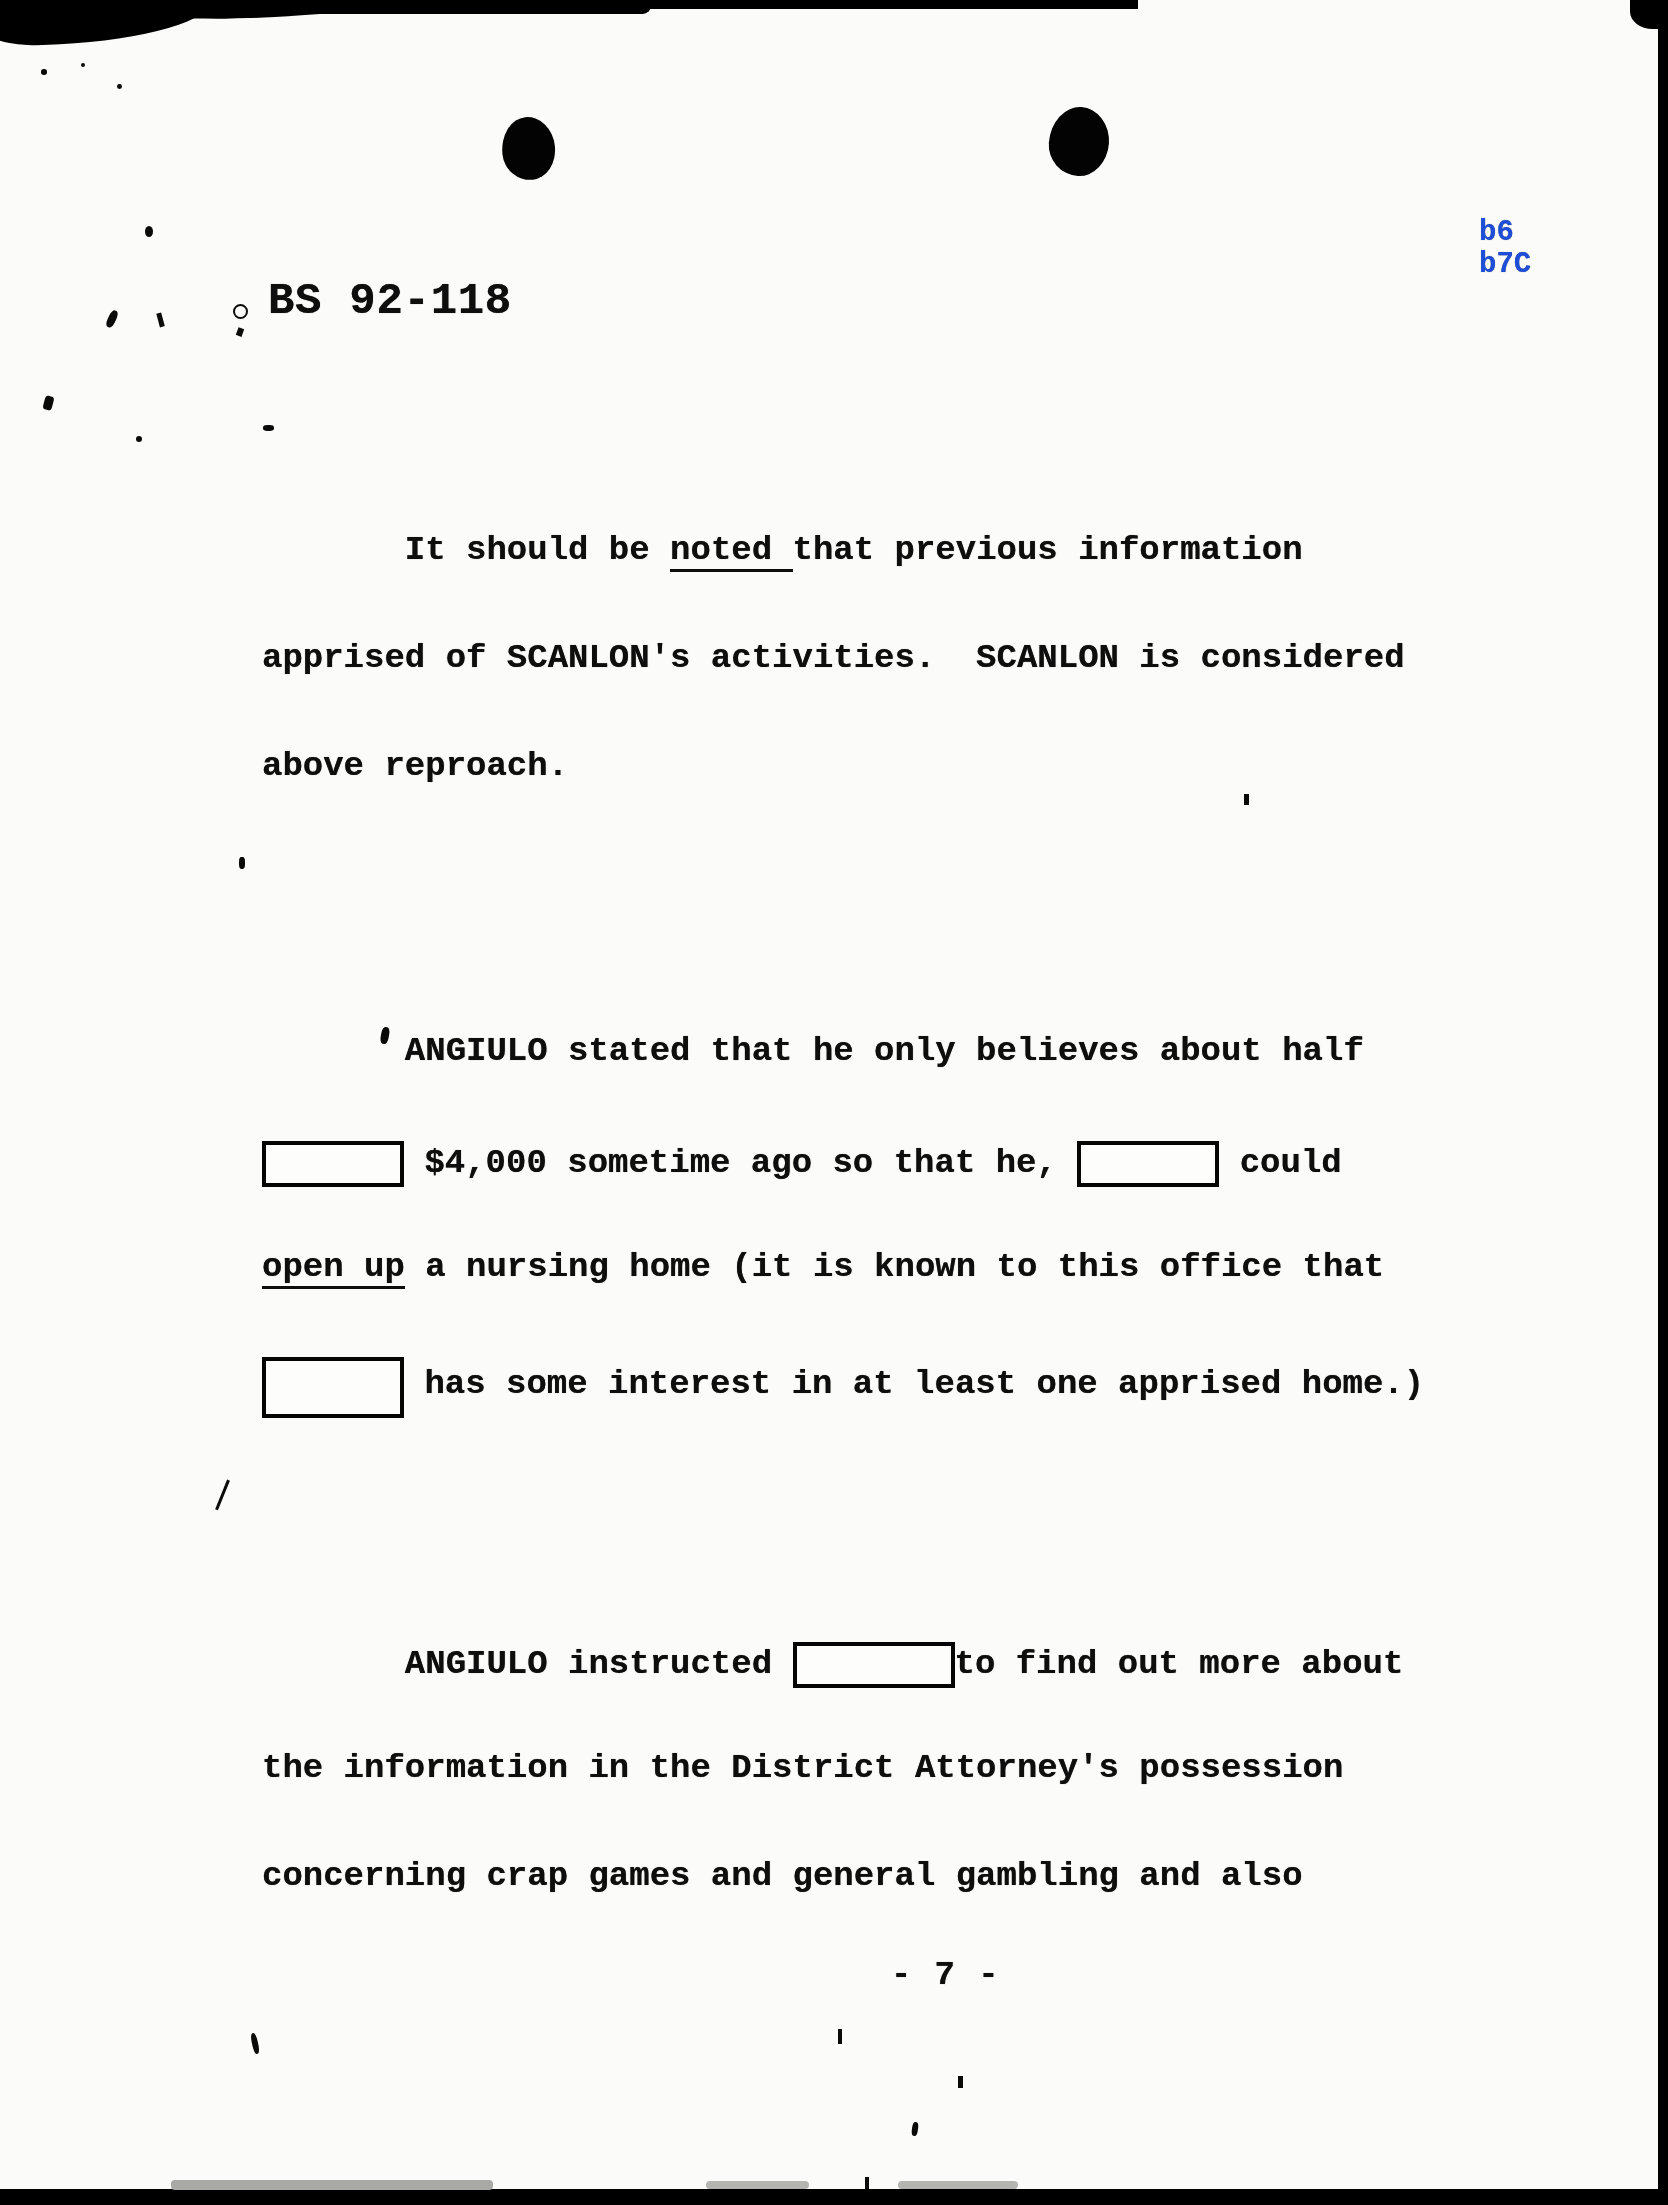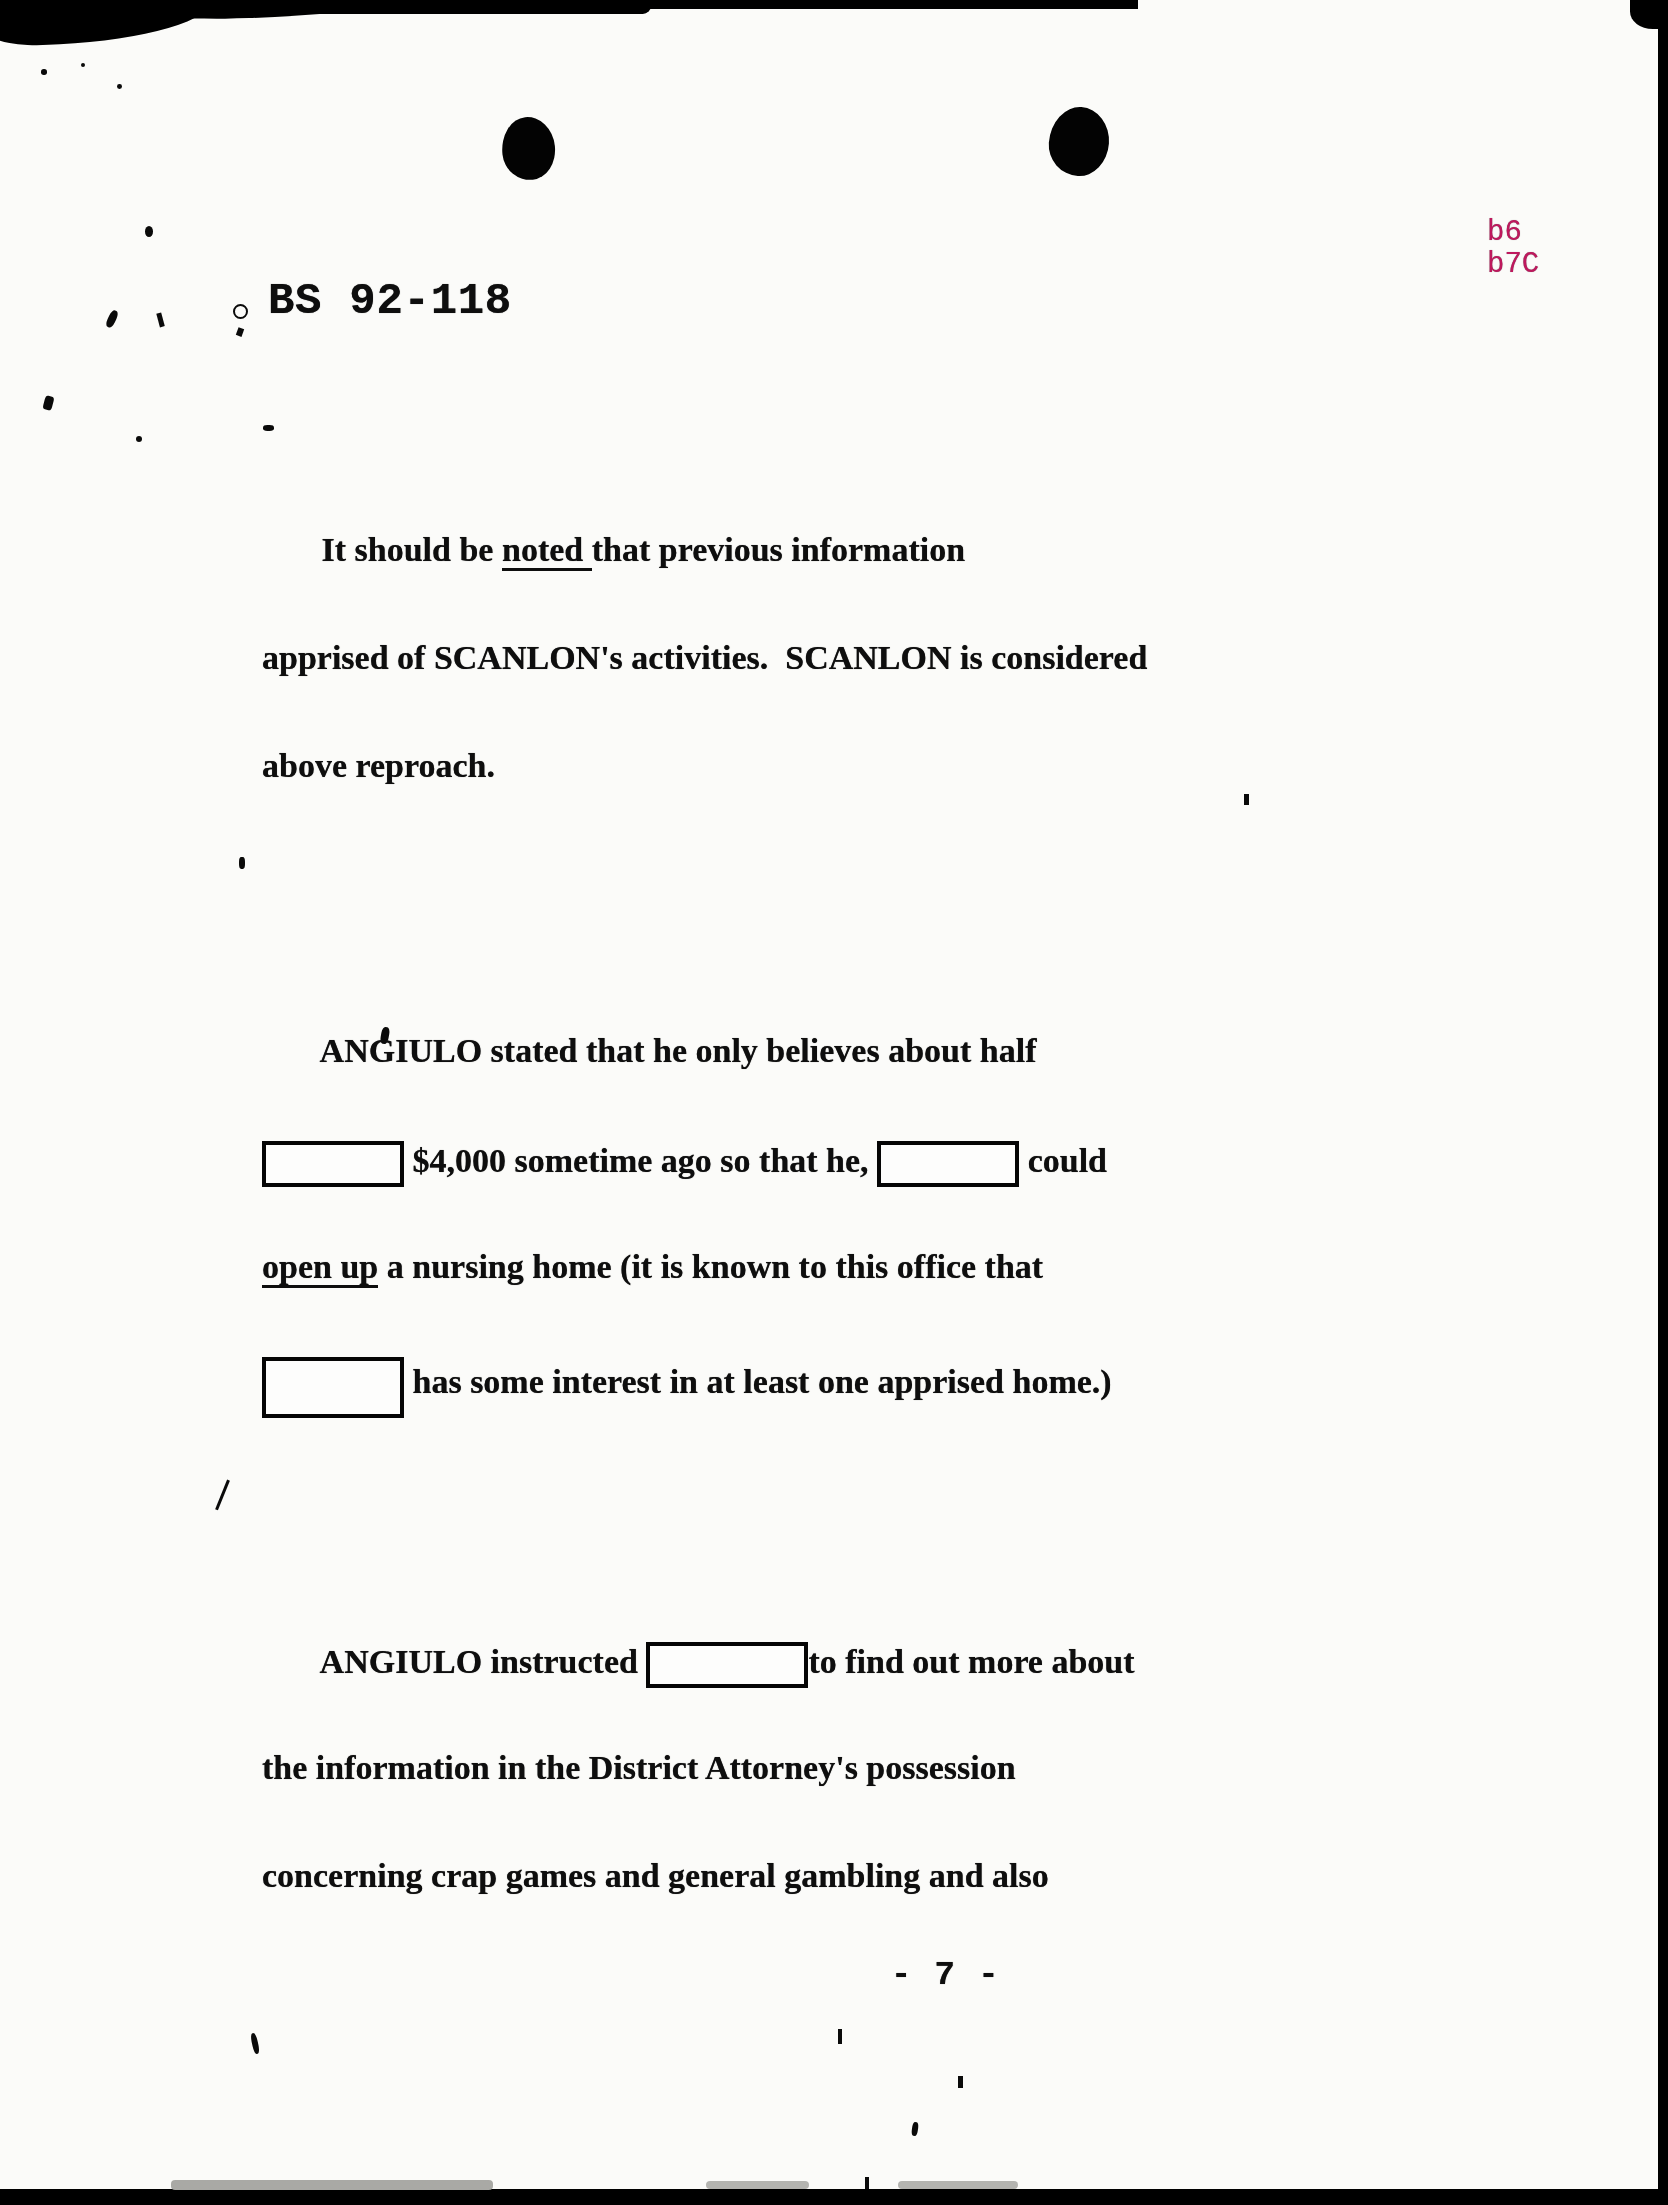--- a/index.html
+++ b/index.html
@@ -12,43 +12,42 @@
     color:#0e0e0e;
   }
   
   .doc{
     position:absolute;left:262px;top:388px;
     font-size:34px;line-height:36px;font-weight:700;
     white-space:pre;
     text-shadow:0 0 0.7px rgba(10,10,10,.75);
   }
   .para{margin:0 0 33px 0;}
-  .line{height:36px;font-family:Liberation Serif, serif;}
+  .line{height:36px;}
   .u{border-bottom:3.4px solid #0e0e0e;}
   
   .rbox{
     display:inline-block;
     height:38px;
     border:4.8px solid #050505;
     background:#fdfdfc;
     vertical-align:-15px;
     box-sizing:content-box;
   }
   .rbox.t1{height:53px;vertical-align:-25px;}
   
   .caseno{
     position:absolute;left:268px;top:276px;
     font-size:44px;font-weight:700;letter-spacing:0.7px;
     text-shadow:0 0 0.7px rgba(10,10,10,.8);
   }
   .codes{
     position:absolute;left:1479px;top:217px;
-    font-size:29px;line-height:32px;font-weight:400;color:#be185d;
+    font-size:29px;line-height:32px;font-weight:700;color:#1d4ed8;
     text-shadow:0 0 0.7px rgba(20,20,20,.6);
-    margin-left:8px;
   }
   .pagenum{
     position:absolute;left:891px;top:1956px;
     font-size:34px;font-weight:700;letter-spacing:1.4px;
     text-shadow:0 0 0.7px rgba(10,10,10,.8);
   }
   
   .art{position:absolute;background:#000;}
   .band-top1{left:0;top:0;width:1138px;height:9px;}
   .band-top2{left:0;top:0;width:651px;height:14.4px;border-radius:0 0 8.2px 40%;}

